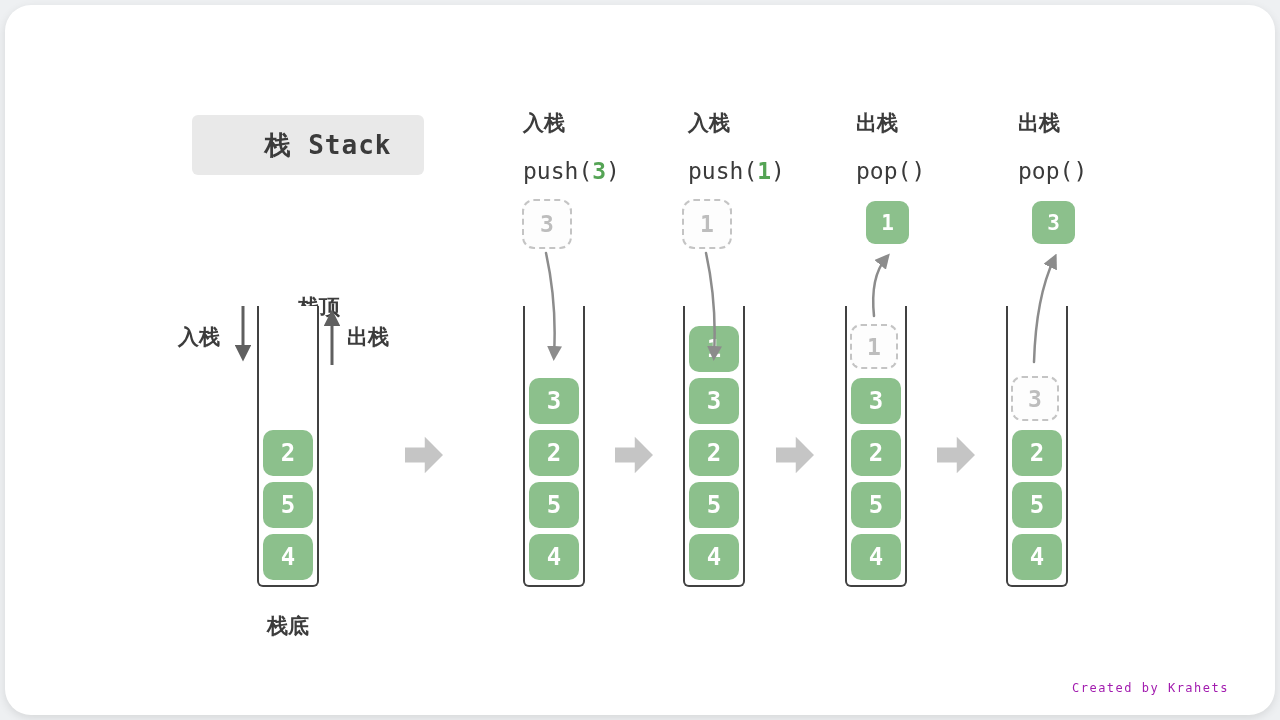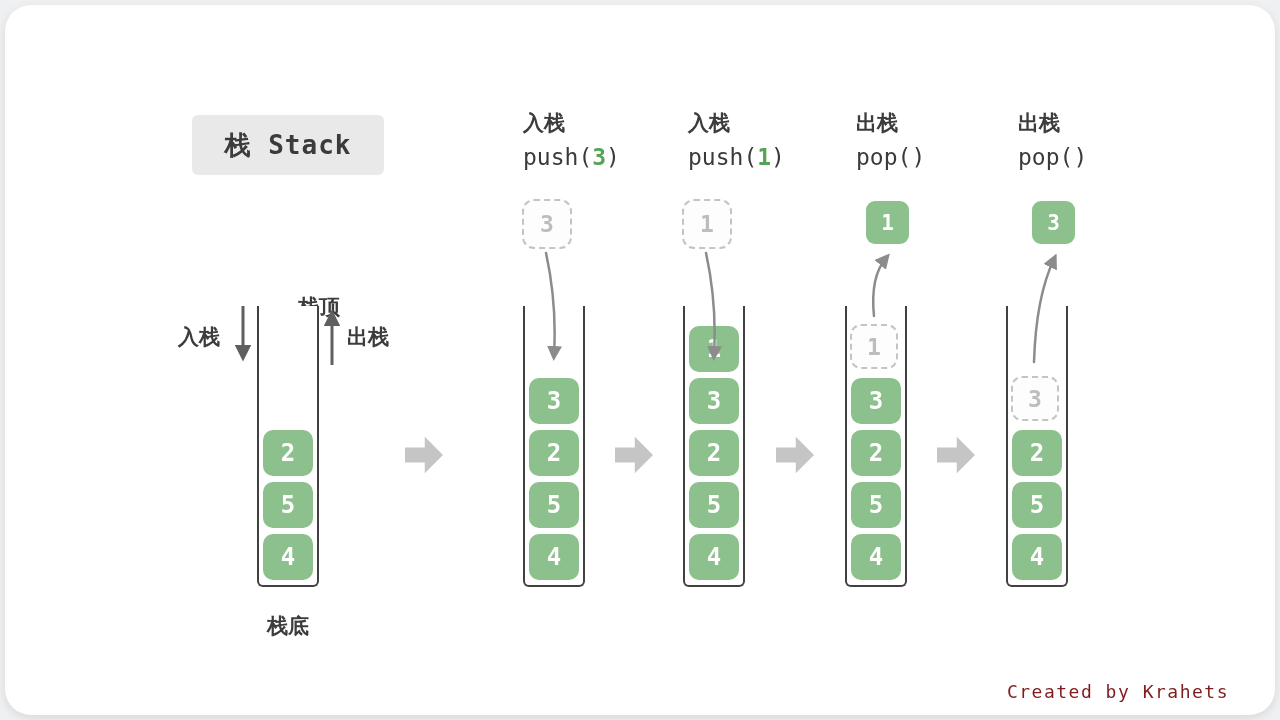--- a/index.html
+++ b/index.html
@@ -13,37 +13,37 @@
     position:absolute;left:5px;top:5px;right:5px;bottom:5px;
     background:#ffffff;border-radius:26px;
     box-shadow:0 3px 10px rgba(0,0,0,.10);
   }
   
   .title-box{
     position:absolute;left:187px;top:110px;width:192px;height:60px;
     background:#e9e9e9;border-radius:6px;
     display:flex;align-items:center;justify-content:center;
     font-family:"DejaVu Sans Mono",monospace;
-    font-size:26px;font-weight:600;color:#3b3b3b;letter-spacing:1px;
+    font-size:26px;font-weight:600;color:#3b3b3b;letter-spacing:1px;padding-left:40px;
   }
   
   .cn{
     position:absolute;font-size:21px;font-weight:700;color:#3c3c3c;
     line-height:26px;white-space:nowrap;
   }
   .lbl-top   {left:231px;top:257px;width:104px;text-align:right;margin-top:32px;}
   .lbl-bottom{left:231px;top:608px;width:104px;text-align:center;}
   .lbl-push  {left:173px;top:319px;}
   .lbl-pop   {left:342px;top:319px;}
   
   .stage-header{position:absolute;top:104px;}
   .sh-1{left:518px;} .sh-2{left:683px;} .sh-3{left:851px;} .sh-4{left:1013px;}
   .stage-cn{font-size:21px;font-weight:600;color:#3c3c3c;line-height:28px;}
   .stage-code{
-    margin-top:7px;font-family:"DejaVu Sans Mono",monospace;
+    margin-top:21px;font-family:"DejaVu Sans Mono",monospace;
     font-size:23px;color:#3a3a3a;white-space:nowrap;
   }
   .stage-code .arg{color:#55a455;font-weight:700;}
   
   .stack{
     position:absolute;top:301px;width:62px;height:281px;
     border-left:2px solid #414141;border-right:2px solid #414141;
     border-bottom:2px solid #414141;border-radius:0 0 6px 6px;
     background:#ffffff;box-sizing:border-box;
   }
@@ -86,21 +86,21 @@
     position:absolute;top:431px;width:38px;height:38px;background:#c5c5c5;
     clip-path:polygon(0% 30%, 52% 30%, 52% 2%, 100% 50%, 52% 98%, 52% 70%, 0% 70%);
   }
   .ba-1{left:400px;} .ba-2{left:610px;} .ba-3{left:771px;} .ba-4{left:932px;}
   
   .overlay{position:absolute;left:0;top:0;width:1280px;height:720px;pointer-events:none;}
   
   .watermark{
     position:absolute;right:46px;top:676px;
     font-family:"DejaVu Sans Mono",monospace;
-    font-size:18px;color:#7f1d1d;letter-spacing:1.5px;
+    font-size:12px;color:#a21caf;letter-spacing:1.5px;
   }
 </style>
 </head>
 <body>
 
 <div class="card">
 
   <div class="title-box">
     <span>栈 Stack</span>
   </div>

